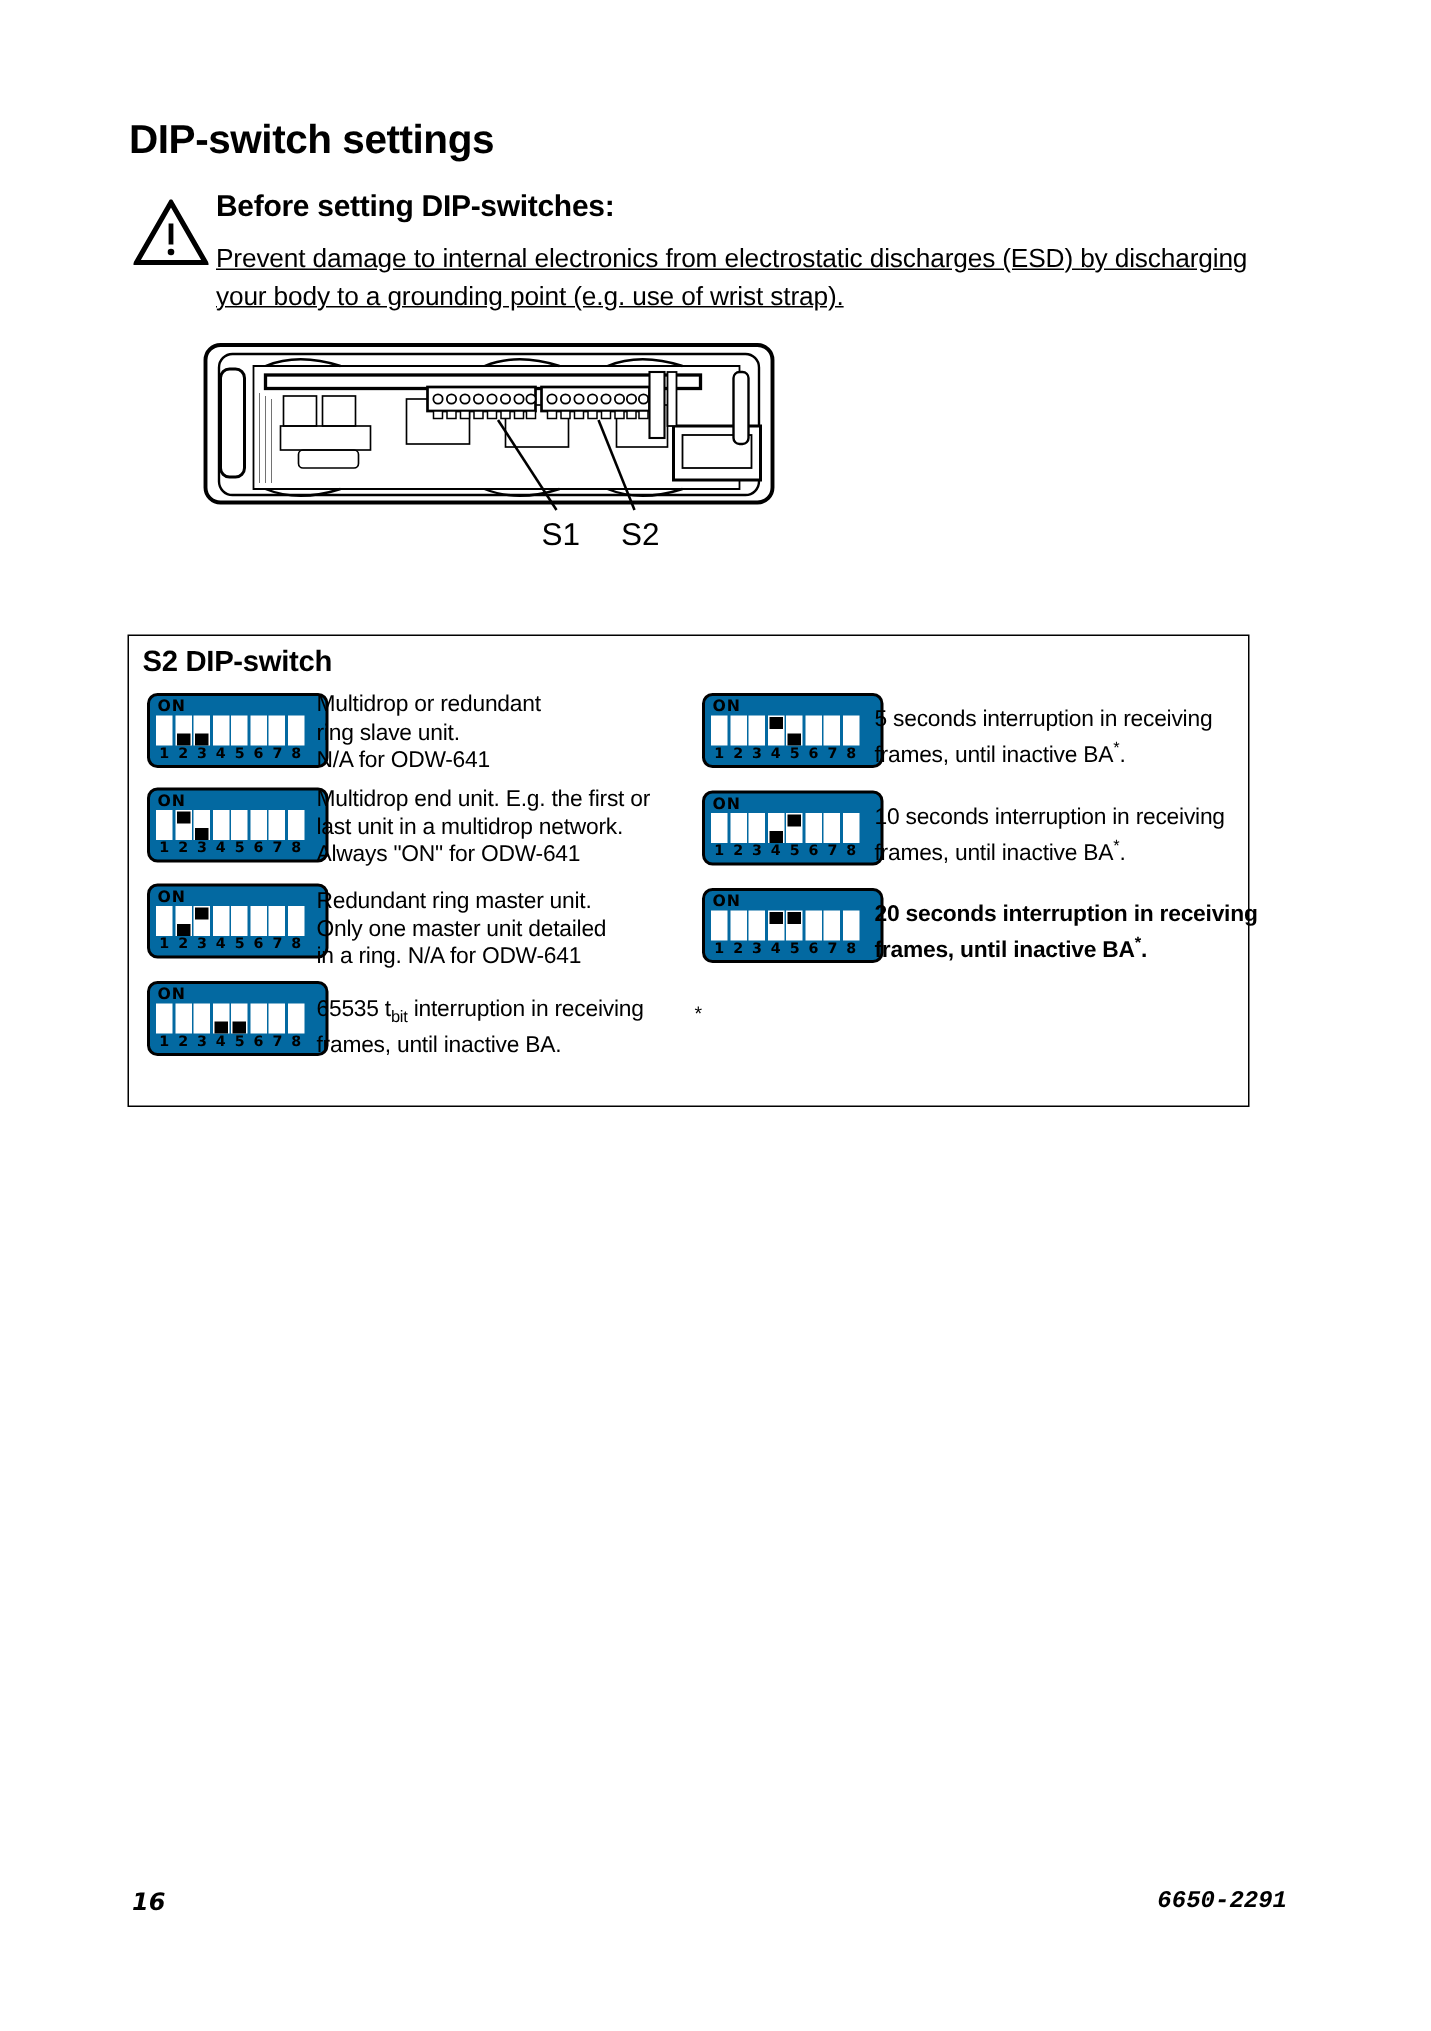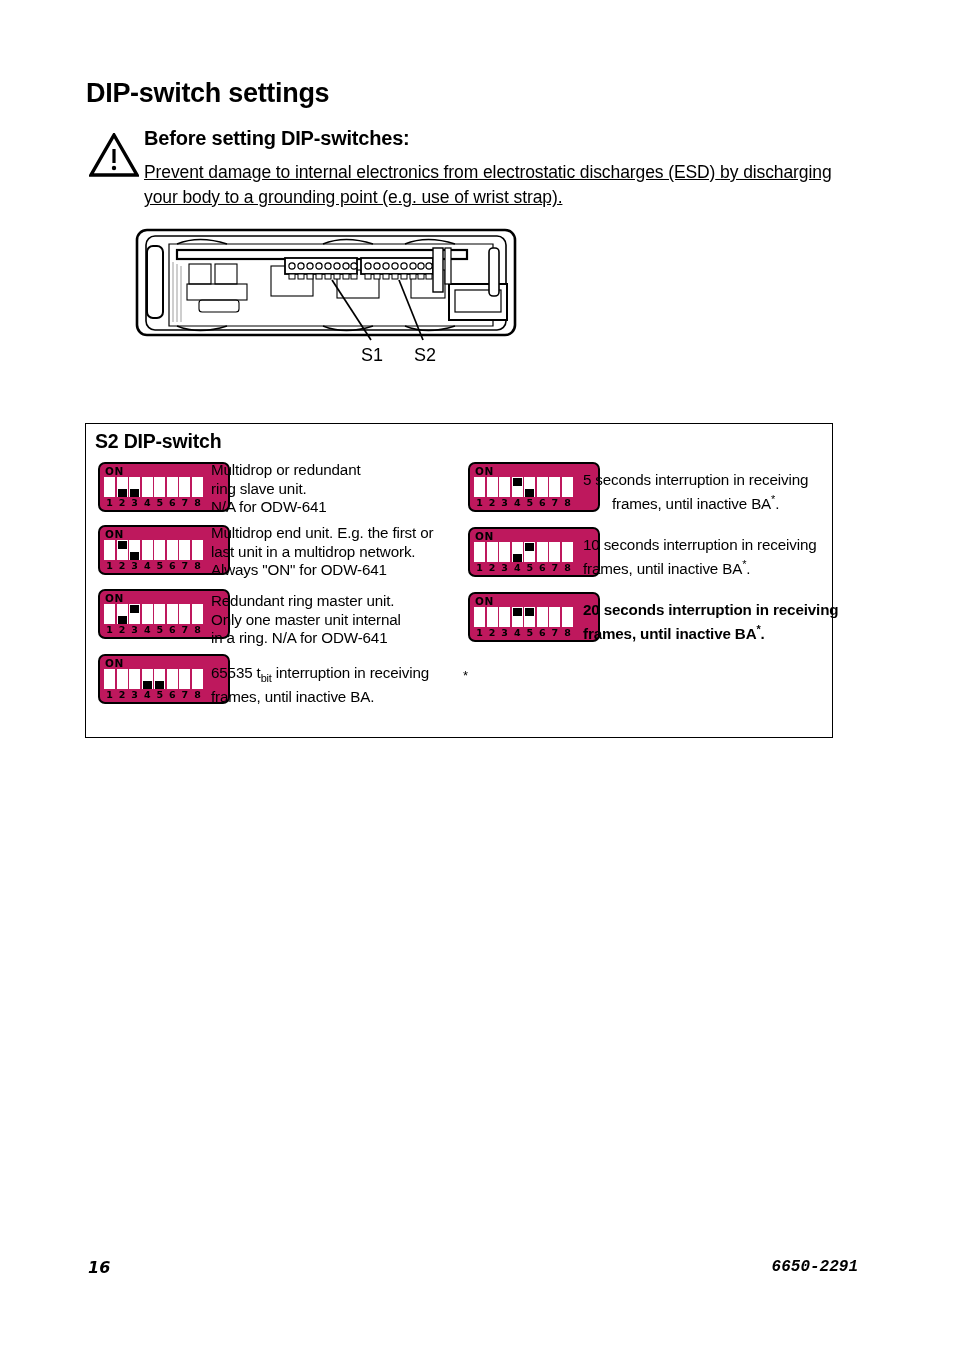--- a/index.html
+++ b/index.html
@@ -63,21 +63,21 @@
   }
   .device-labels {
     position: absolute;
     left: 133px;
     top: 345px;
     width: 400px;
     height: 26px;
   }
   .dev-label {
     position: absolute;
-    font-size: 18px;
+    font-size: 21px;
   }
   .dev-label.s1 { left: 228px; top: 0; }
   .dev-label.s2 { left: 281px; top: 0; }
 
   
   .panel {
     position: absolute;
     left: 85px;
     top: 423px;
     width: 748px;
@@ -90,23 +90,23 @@
     left: 95px;
     top: 430px;
     font-size: 19.5px;
     font-weight: bold;
     letter-spacing: -0.2px;
   }
 
   
   .dip {
     position: absolute;
-    width: 132px;
+    width: 121px;
     height: 50px;
-    background: #be185d;
+    background: #0369a1;
     border: 2px solid #000;
     border-radius: 7px;
     box-sizing: border-box;
     padding: 0;
   }
   .dip .on-label {
     position: absolute;
     left: 5px;
     top: 1px;
     font-size: 10.5px;
@@ -410,21 +410,21 @@
     <span class="num">3</span>
     <span class="num">4</span>
     <span class="num">5</span>
     <span class="num">6</span>
     <span class="num">7</span>
     <span class="num">8</span>
   </div>
 </div>
 <div class="entry-text" style="left:211px; top:592px;">
   <span class="ln">Redundant ring master unit.</span>
-  <span class="ln">Only one master unit internal</span>
+  <span class="ln">Only one master unit detailed</span>
   <span class="ln">in a ring. N/A for ODW-641</span>
 </div>
 
 <div class="dip" style="left:98px; top:654px;">
   <span class="on-label">ON</span>
   <div class="cells">
     <div class="cell"></div>
     <div class="cell"></div>
     <div class="cell"></div>
     <div class="cell down">
@@ -473,21 +473,21 @@
     <span class="num">1</span>
     <span class="num">2</span>
     <span class="num">3</span>
     <span class="num">4</span>
     <span class="num">5</span>
     <span class="num">6</span>
     <span class="num">7</span>
     <span class="num">8</span>
   </div>
 </div>
-<div class="entry-text" style="left:583px; top:471px;text-align:center;">
+<div class="entry-text" style="left:583px; top:471px;">
   <span class="ln">5 seconds interruption in receiving</span>
   <span class="ln"><span>frames, until inactive BA</span><sup>*</sup><span>.</span></span>
 </div>
 
 <div class="dip" style="left:468px; top:527px;">
   <span class="on-label">ON</span>
   <div class="cells">
     <div class="cell"></div>
     <div class="cell"></div>
     <div class="cell"></div>

